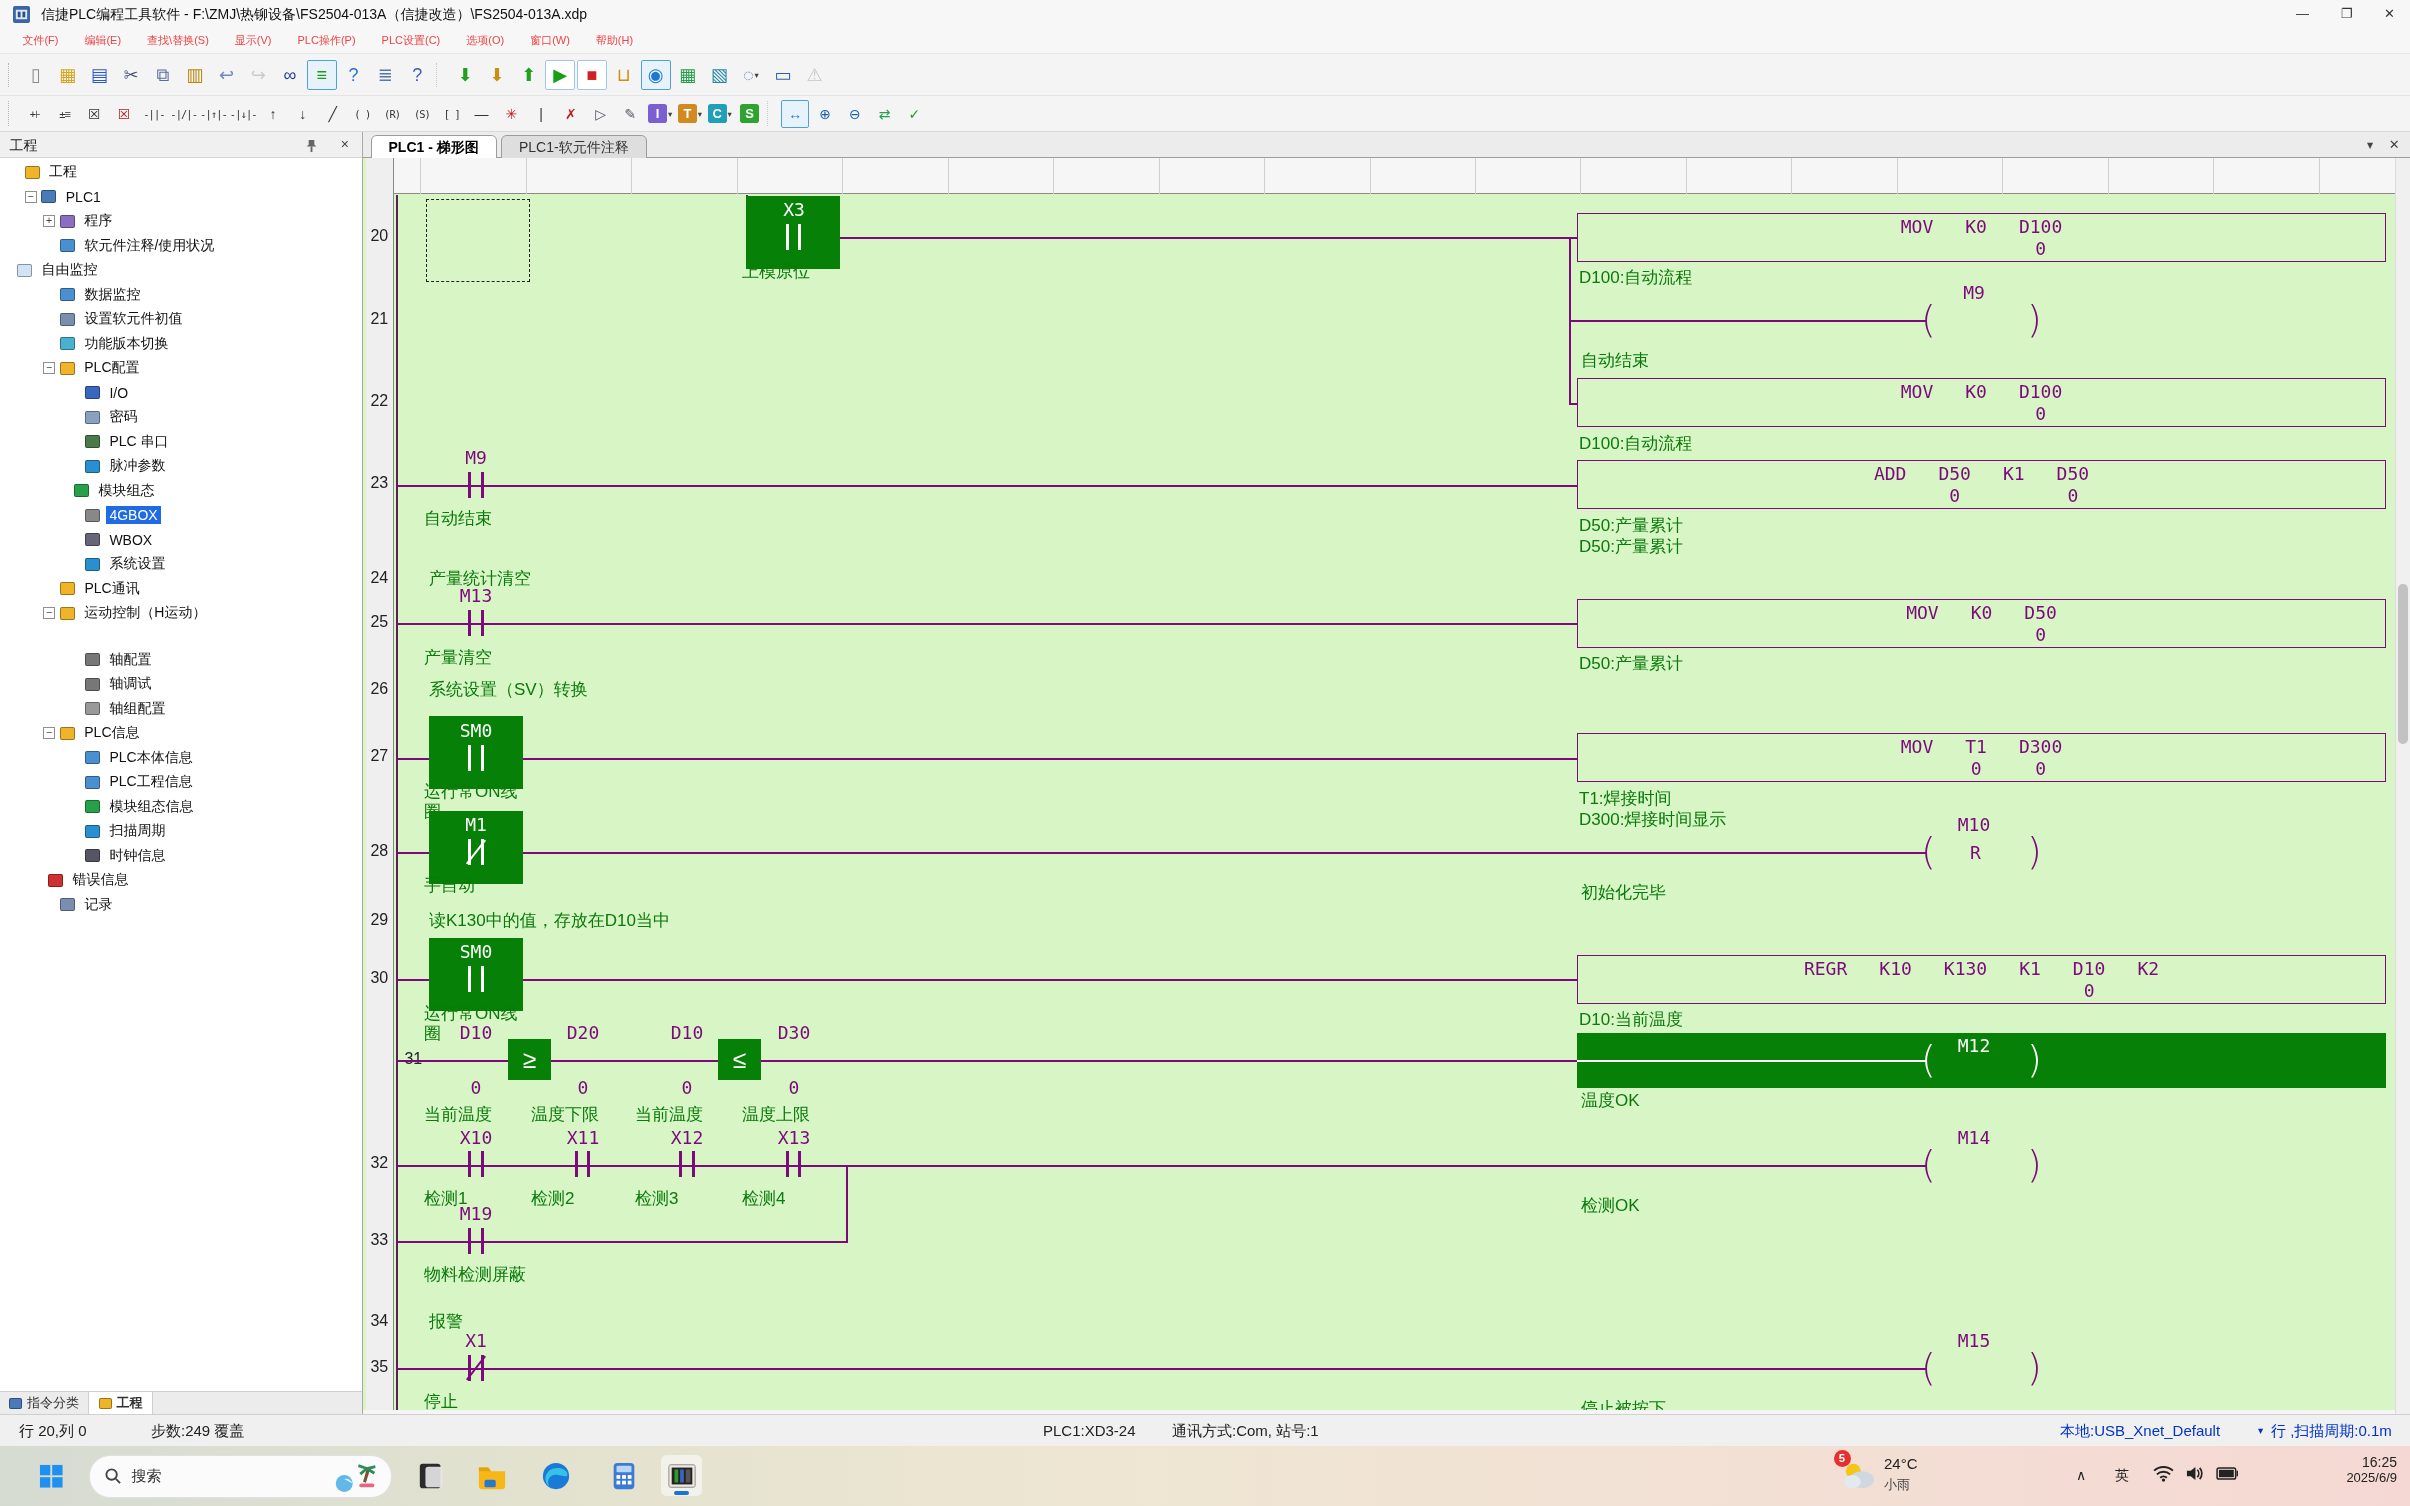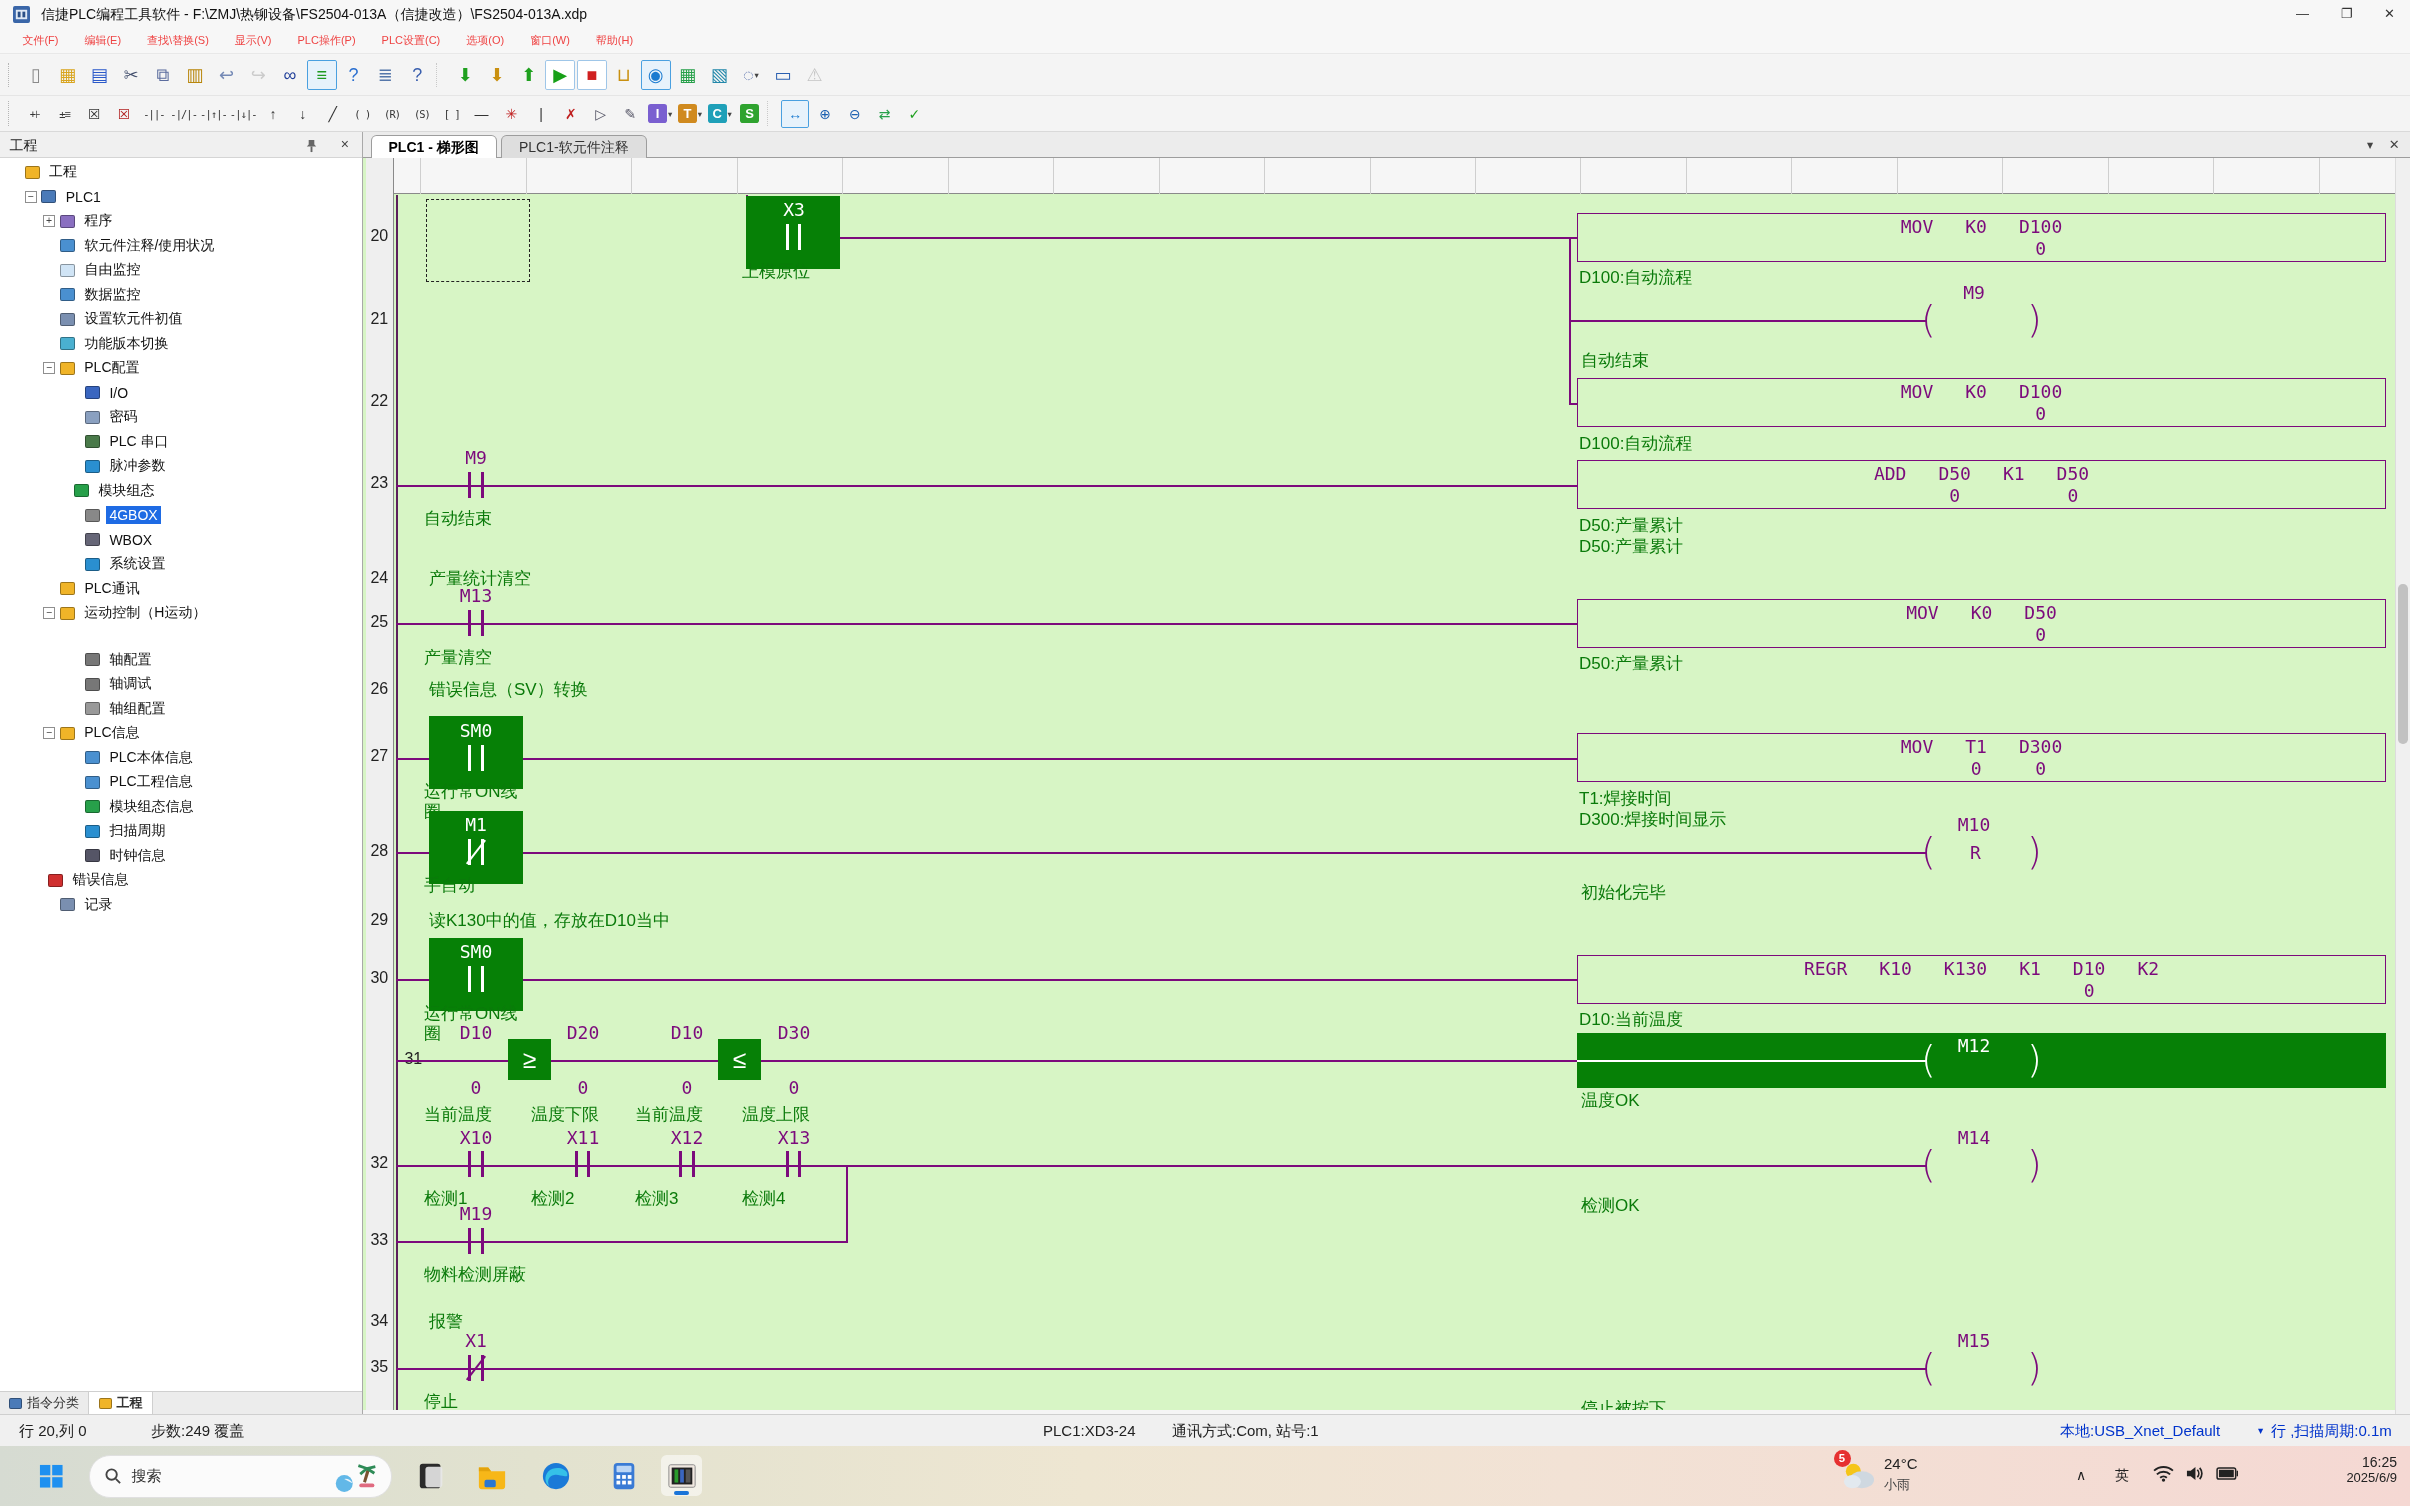--- a/index.html
+++ b/index.html
@@ -317,21 +317,21 @@
         <div class="trow" style="padding-left: 43px;">
           <span class="texp">+</span>
           <span class="ticon" style="background: rgb(138, 111, 192); border: 0.9px solid rgba(0, 0, 0, 0.35);"></span>
           <span class="tlabel">程序</span>
         </div>
         <div class="trow" style="padding-left: 43px;">
           <span style="width: 17px; flex: 0 0 auto;"></span>
           <span class="ticon" style="background: rgb(74, 144, 208); border: 0.9px solid rgba(0, 0, 0, 0.35);"></span>
           <span class="tlabel">软元件注释/使用状况</span>
         </div>
-        <div class="trow" style="padding-left: 43px;">
+        <div class="trow" style="">
           <span style="width: 17px; flex: 0 0 auto;"></span>
           <span class="ticon" style="background: rgb(208, 228, 245); border: 0.9px solid rgba(0, 0, 0, 0.35);"></span>
           <span class="tlabel">自由监控</span>
         </div>
         <div class="trow" style="padding-left: 43px;">
           <span style="width: 17px; flex: 0 0 auto;"></span>
           <span class="ticon" style="background: rgb(74, 144, 208); border: 0.9px solid rgba(0, 0, 0, 0.35);"></span>
           <span class="tlabel">数据监控</span>
         </div>
         <div class="trow" style="padding-left: 43px;">
@@ -590,21 +590,21 @@
           <div class="tv">K0</div>
           <div class="tv"></div>
         </div>
         <div class="ocol">
           <div class="tv">D50</div>
           <div class="tv">0</div>
         </div>
       </div>
       <div class="cmt" style="left: 1216px; top: 495px;">D50:产量累计</div>
       <div class="rnum" style="top: 522px;">26</div>
-      <div class="cmt" style="left: 66px; top: 521px;">错误信息（SV）转换</div>
+      <div class="cmt" style="left: 66px; top: 521px;">系统设置（SV）转换</div>
       <div class="rnum" style="top: 589px;">27</div>
       <div class="wire" style="left: 33px; top: 600px; width: 1181px;"></div>
       <div class="onbox" style="left: 66px; top: 558px; width: 94px; height: 73px;"></div>
       <div class="dev" style="left: 61px; top: 562px; color: rgb(255, 255, 255);">SM0</div>
       <div class="cbar w" style="left: 105px; top: 587px;"></div>
       <div class="cbar w" style="left: 118px; top: 587px;"></div>
       <div class="lbl" style="left: 61px; top: 624px;">运行常ON线圈</div>
       <div class="obox" style="left: 1214px; top: 575px; width: 809px; height: 49px; padding-top: 1.9px;">
         <div class="ocol">
           <div class="tv">MOV</div>

